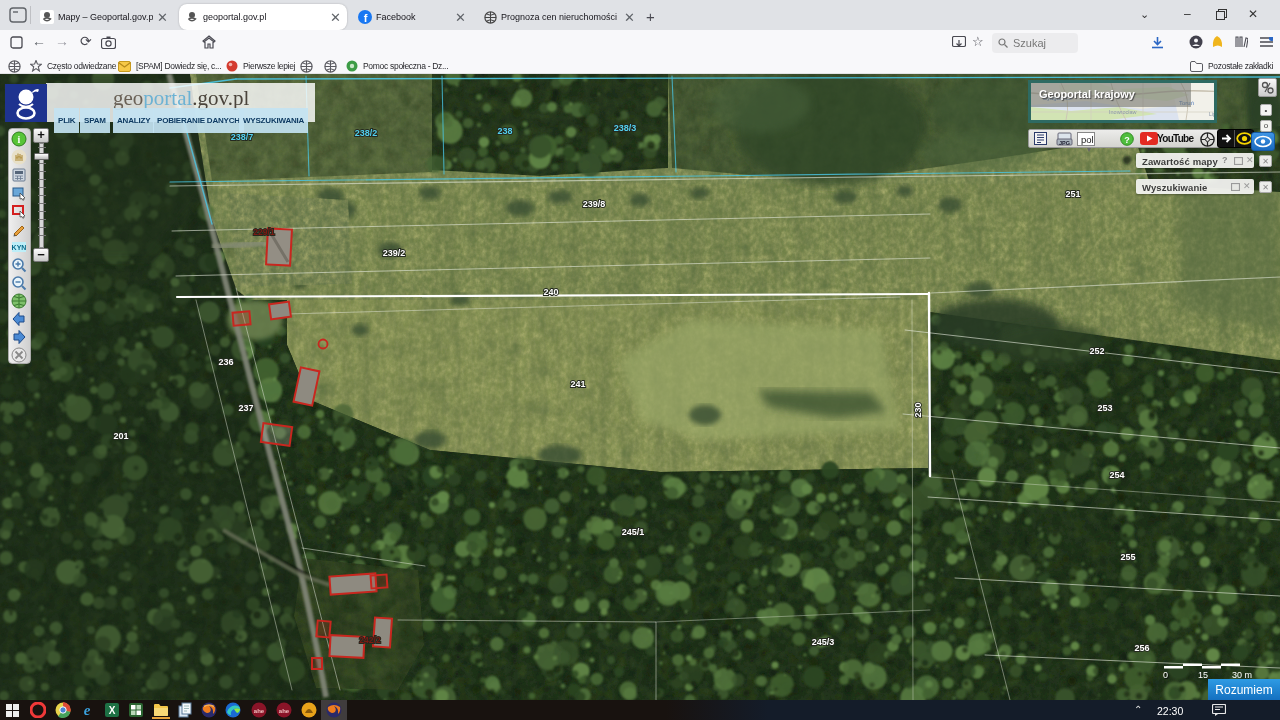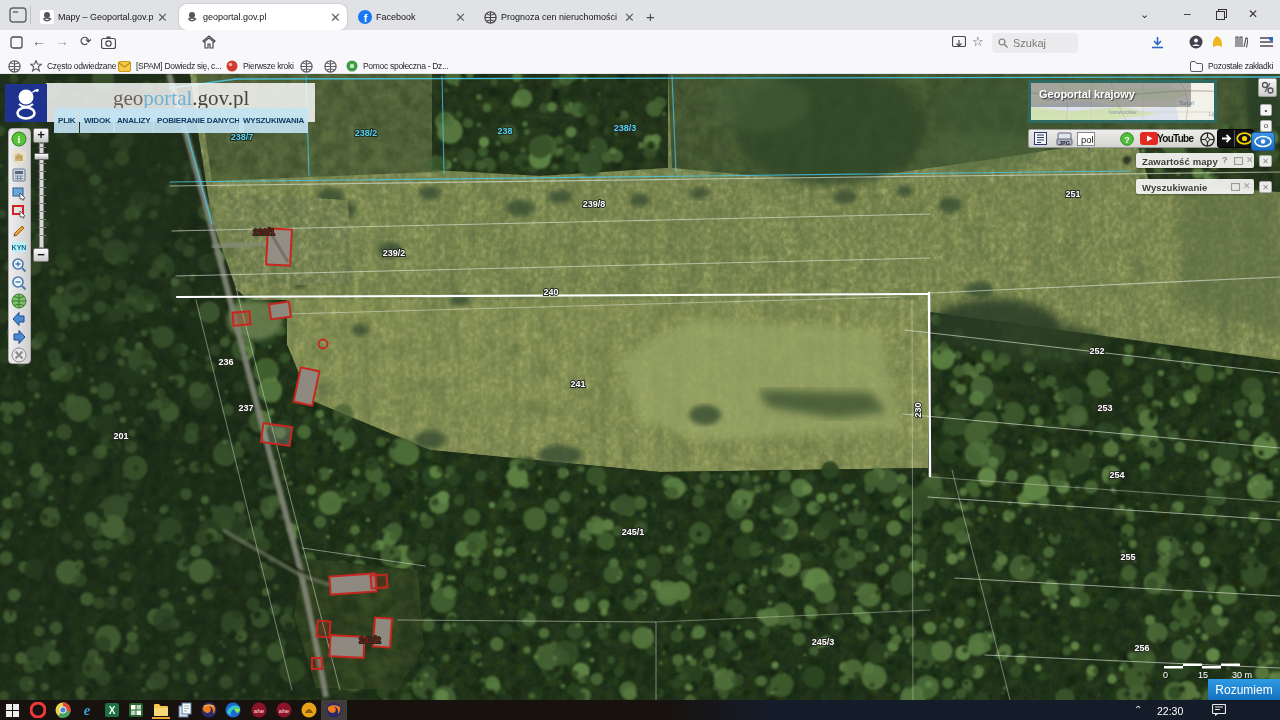--- a/index.html
+++ b/index.html
@@ -2744,21 +2744,21 @@
         <rect x="0.5" y="0.5" width="12" height="10" rx="1.5" fill="#f7c948" stroke="#c79a1e"></rect>
         <path d="M0.5,1.5 L6.5,6 L12.5,1.5" fill="none" stroke="#b5891a" stroke-width="1.2"></path>
       </svg>
       <span>[SPAM] Dowiedz się, c...</span>
     </div>
 <div class="bkitem" style="left:226px">
       <svg width="12" height="12">
         <circle cx="6" cy="6" r="5.5" fill="#d43b2f"></circle>
         <circle cx="4.5" cy="4.5" r="1.8" fill="#f2b3ad"></circle>
       </svg>
-      <span>Pierwsze kroki</span>
+      <span>Pierwsze lepiej</span>
     </div>
 <svg class="abs" style="left:300px;top:60px" width="13" height="13">
       <circle cx="6.5" cy="6.5" r="5.6" fill="none" stroke="#5a5a60" stroke-width="1.2"></circle>
       <path d="M1,6.5 H12 M6.5,1 V12 M2.6,3 Q6.5,5.5 10.4,3 M2.6,10 Q6.5,7.5 10.4,10" stroke="#5a5a60" stroke-width="1" fill="none"></path>
     </svg>
 <svg class="abs" style="left:324px;top:60px" width="13" height="13">
       <circle cx="6.5" cy="6.5" r="5.6" fill="none" stroke="#5a5a60" stroke-width="1.2"></circle>
       <path d="M1,6.5 H12 M6.5,1 V12 M2.6,3 Q6.5,5.5 10.4,3 M2.6,10 Q6.5,7.5 10.4,10" stroke="#5a5a60" stroke-width="1" fill="none"></path>
     </svg>
 <div class="bkitem" style="left:346px">
@@ -2776,21 +2776,21 @@
     </div>
 <div class="abs gheader"></div>
 <div class="abs glogo"><svg width="42" height="38">
         <circle cx="21" cy="13" r="7.5" fill="#fff"></circle>
         <path d="M27,8 Q31,4 34,5.5 L33,8 Q30,6.5 27.5,9" fill="#fff"></path>
         <path d="M14,20 Q21,26 28,20" stroke="#fff" stroke-width="2.2" fill="none"></path>
         <ellipse cx="21" cy="29" rx="8.5" ry="5.5" fill="none" stroke="#fff" stroke-width="2.6"></ellipse>
       </svg></div>
 <div class="abs" style="left:113px;top:86px;font-family:'Liberation Serif',serif;font-size:21px;color:#5e5649"><span style="color:#6a6156">geo</span><span style="color:#6cb2d4">portal</span><span style="color:#4a443c">.gov.pl</span></div>
 <div class="menuchip" style="left:54px">PLIK</div>
-<div class="menuchip" style="left:80px">WIDOK</div>
+<div class="menuchip" style="left:80px">SPAM</div>
 <div class="menuchip" style="left:113px">ANALIZY</div>
 <div class="menuchip" style="left:153px">POBIERANIE DANYCH</div>
 <div class="menuchip" style="left:239px">WYSZUKIWANIA</div>
 <div class="abs ltool"></div>
 <svg class="abs" style="left:11px;top:131px" width="16" height="16">
       <circle cx="8" cy="8" r="7" fill="#57c437" stroke="#2e7d1e"></circle>
       <text x="8" y="11.5" text-anchor="middle" font-size="10" font-weight="bold" fill="#fff" font-family="Liberation Serif">i</text>
     </svg>
 <svg class="abs" style="left:11px;top:149px" width="16" height="16">
       <circle cx="8" cy="8" r="7.5" fill="#e8e0c8"></circle>

